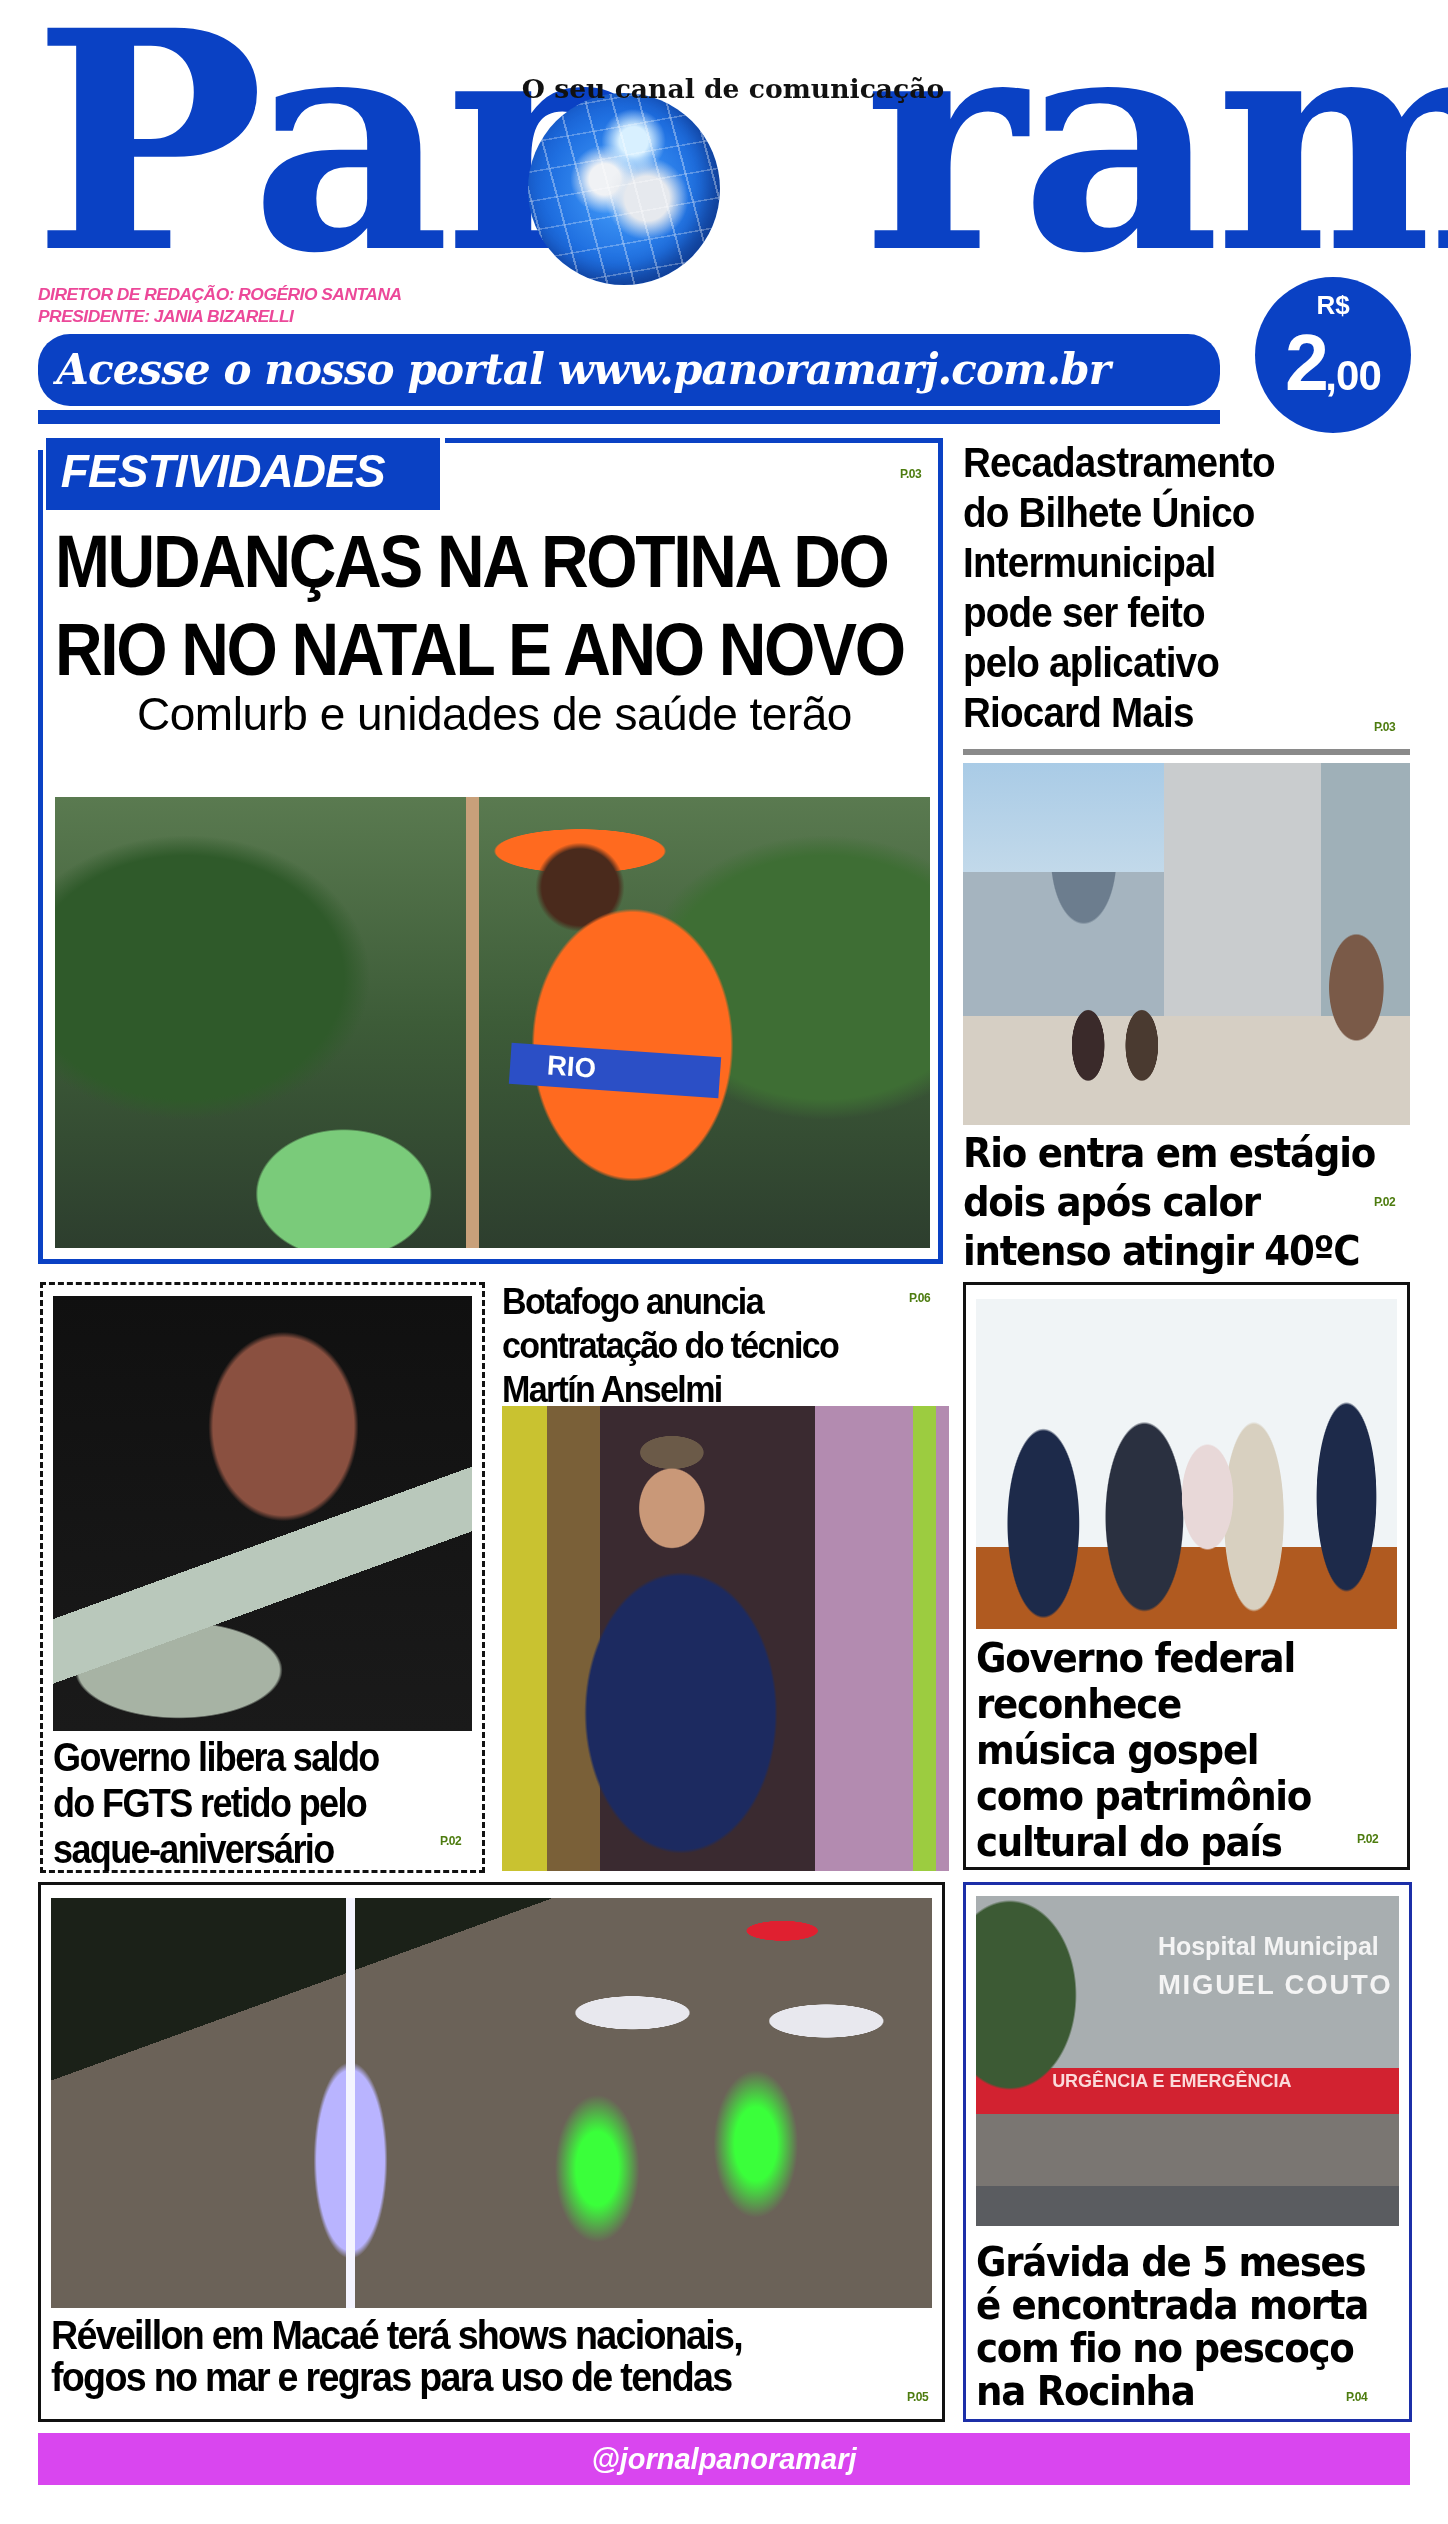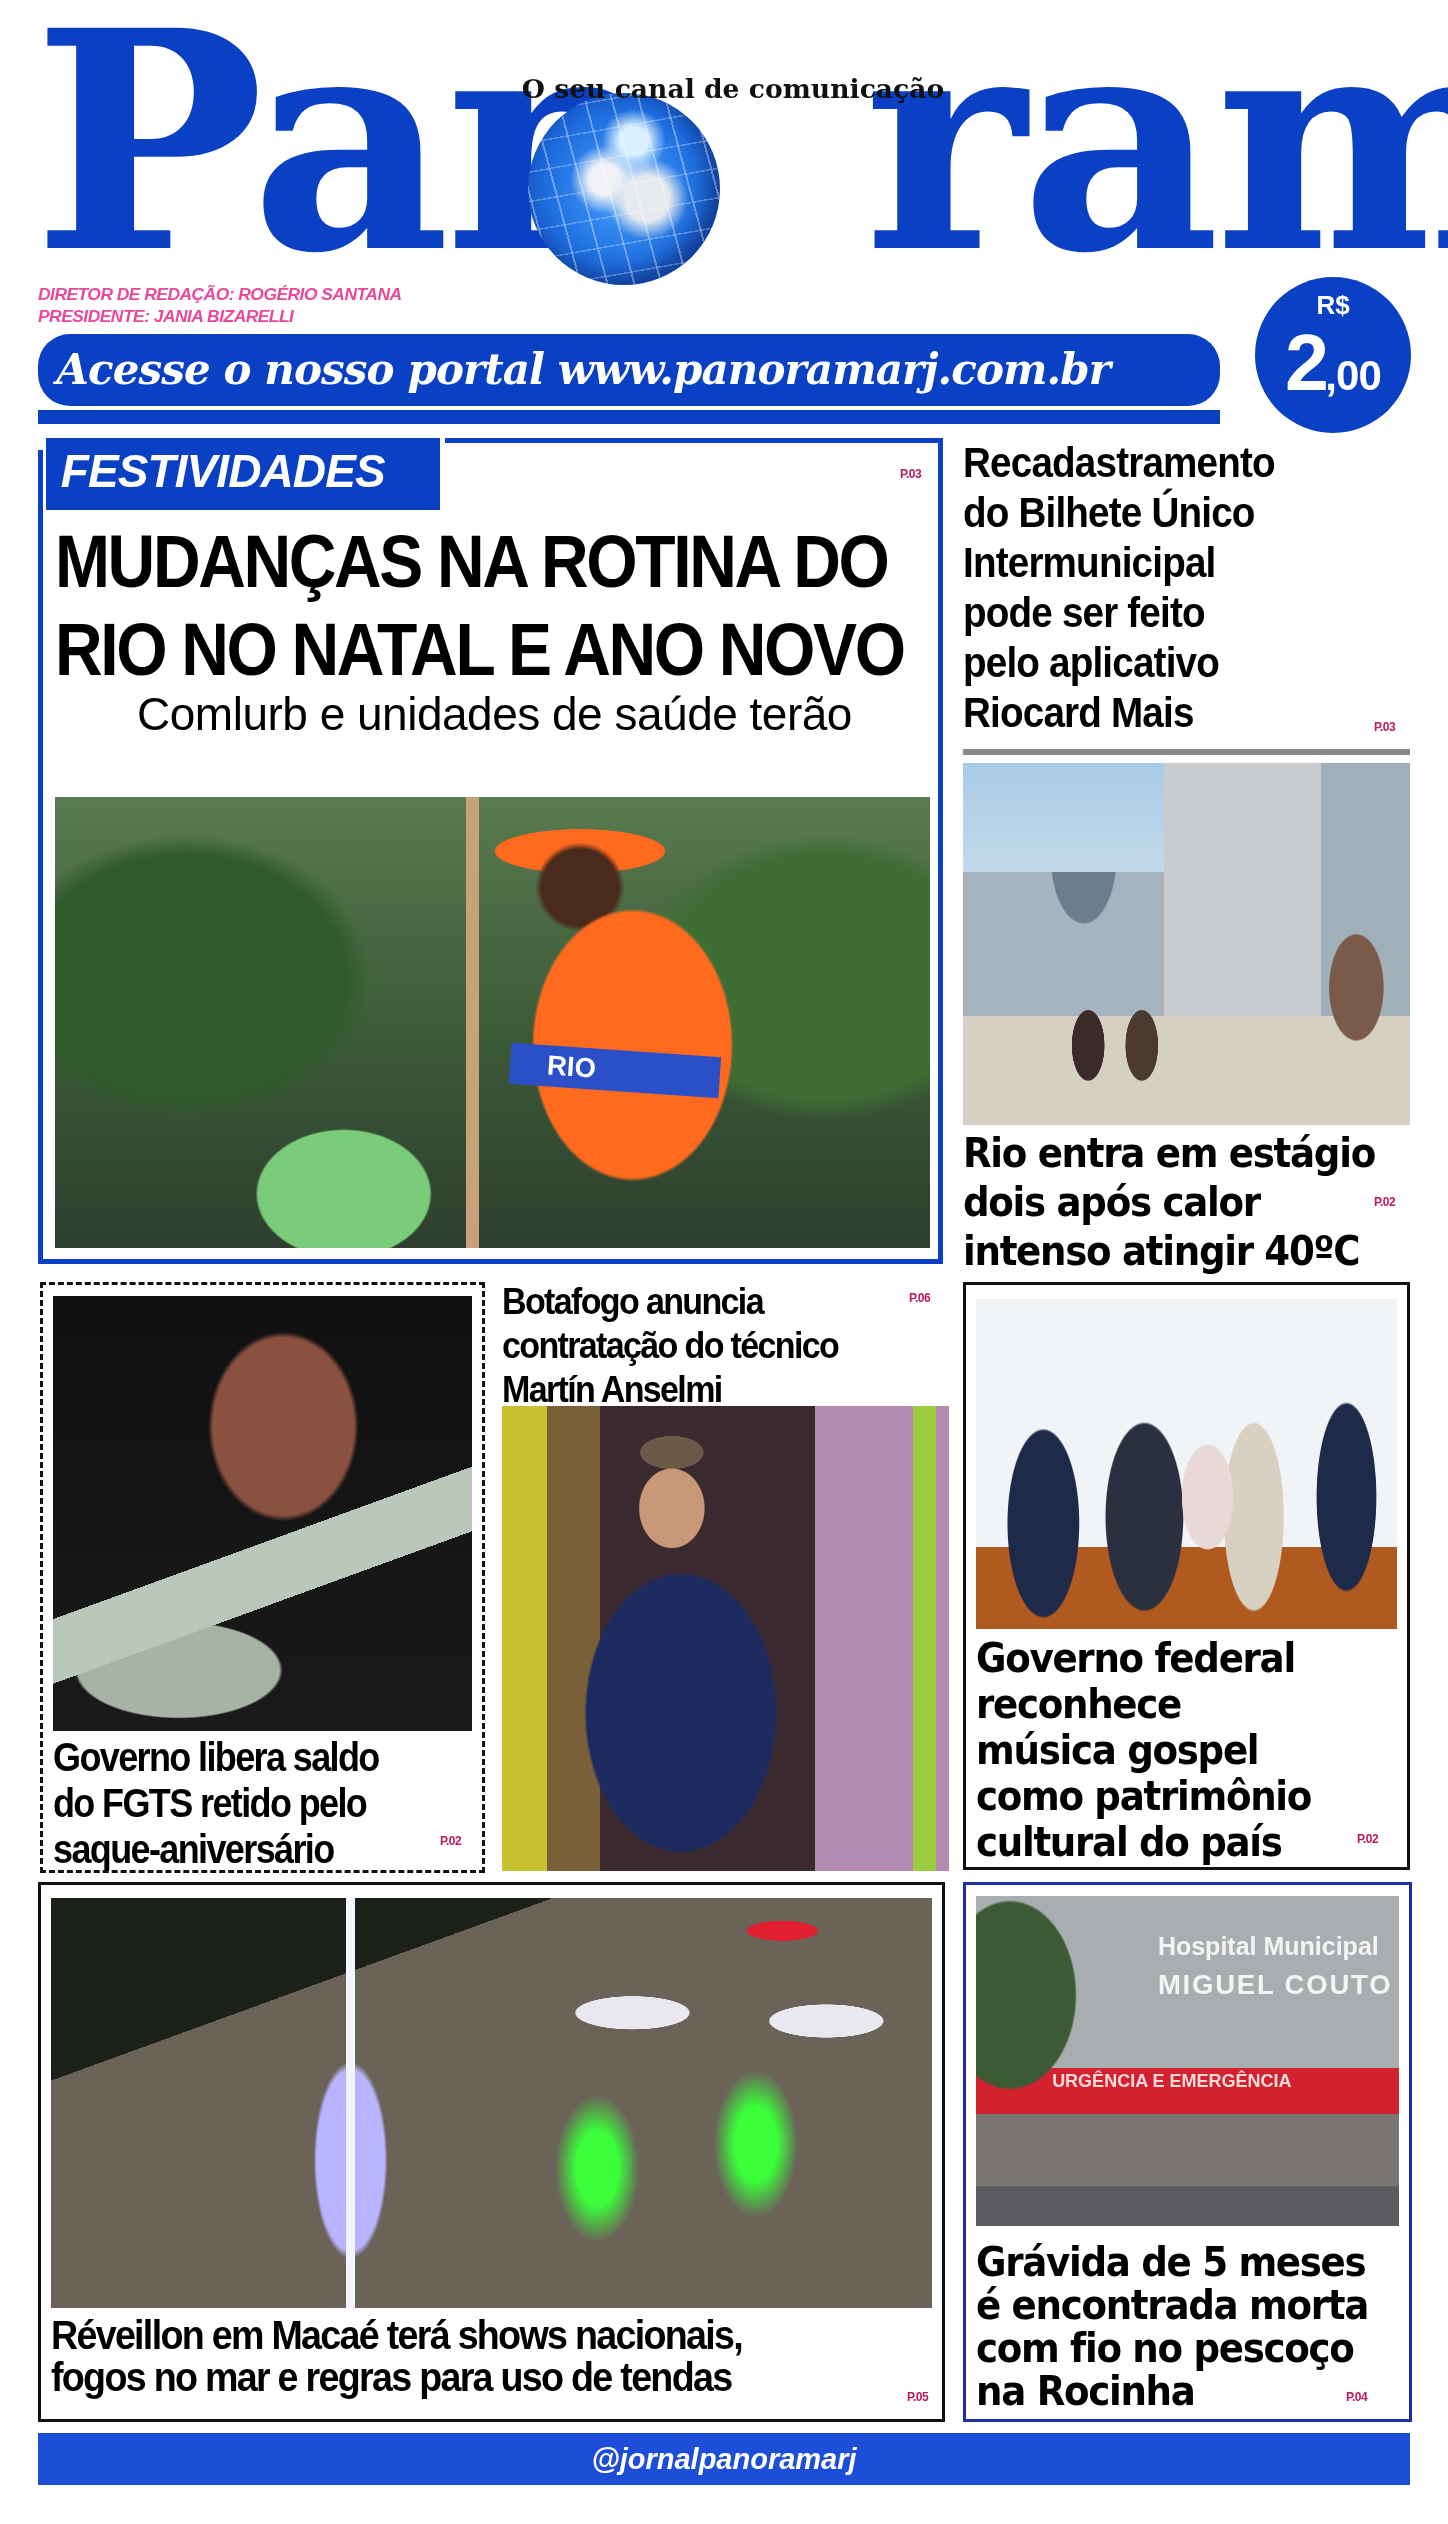--- a/index.html
+++ b/index.html
@@ -62,21 +62,21 @@
   .main-box {
     position: absolute; left: 38px; top: 438px; width: 905px; height: 826px;
     border: 5.5px solid #0a41c4;
   }
   .main-box-cover { position: absolute; left: 33px; top: 432px; width: 412px; height: 18.3px; background: #fff; }
   .tag {
     position: absolute; left: 46px; top: 438px; width: 394px; height: 72px; background: #0a41c4;
     color: #fff; font-weight: bold; font-style: italic; font-size: 46px; line-height: 67px; padding-left: 14.7px;
     letter-spacing: -0.9px;
   }
-  .pref { font-weight: bold; font-size: 12px; color: #be185d; letter-spacing: -0.5px; }
+  .pref { font-weight: bold; font-size: 12px; color: #4d7c0f; letter-spacing: -0.5px; }
   .main-headline {
     position: absolute; left: 55px; top: 517px; width: 879px; font-weight: bold; font-size: 75px;
     line-height: 88px; letter-spacing: -2.7px; transform: scaleX(0.88); transform-origin: left top;
     white-space: nowrap; font-family: "Liberation Sans", sans-serif;
   }
   .main-sub {
     position: absolute; left: 55px; top: 689px; width: 879px; text-align: center; font-size: 46px;
     line-height: 51px; color: #000; letter-spacing: -0.5px;
   }
   .photo { position: absolute; overflow: hidden; }
@@ -197,21 +197,21 @@
   .ph-hospital .sign2 { position: absolute; left: 43%; top: 22%; color: #f4f4f4; font-weight: bold; font-size: 27.5px; letter-spacing: 1.8px; }
   .ph-hospital .sign3 { position: absolute; left: 18%; top: 53%; color: #fbdada; font-weight: bold; font-size: 18px; }
   .hospital-head {
     position: absolute; left: 976px; top: 2241px; width: 430px; font-weight: bold; font-size: 40px;
     line-height: 43px; letter-spacing: -1.4px; font-family: "DejaVu Sans", sans-serif;
     transform: scaleX(0.93); transform-origin: left top; white-space: nowrap;
   }
 
   
   .footer {
-    position: absolute; left: 38px; top: 2433px; width: 1372px; height: 52px; background: #1d4ed8;
+    position: absolute; left: 38px; top: 2433px; width: 1372px; height: 52px; background: #d946ef;
     color: #fff; text-align: center; font-weight: bold; font-style: italic; font-size: 29px; line-height: 52px;
   }
 </style>
 </head>
 <body>
 
 <div class="logo">
   <span class="lp">Pan</span><span class="globe-slot"></span><span class="lp">rama</span>
 </div>
 <div class="globe"></div>

